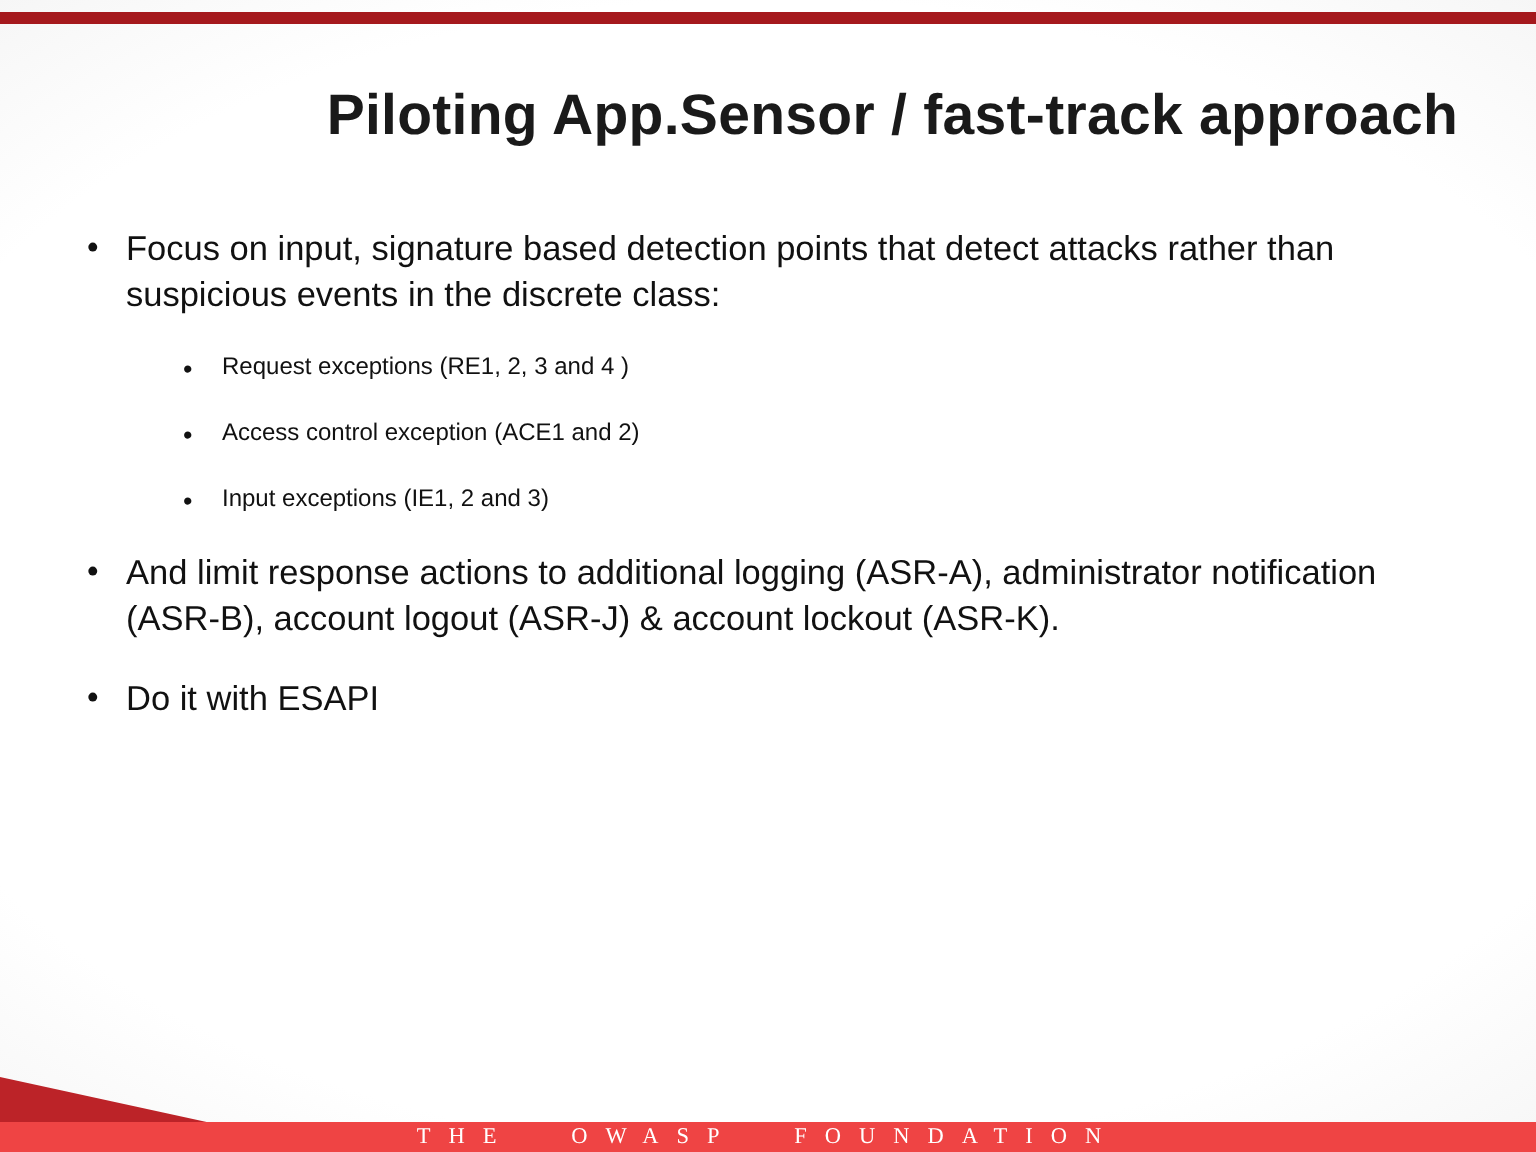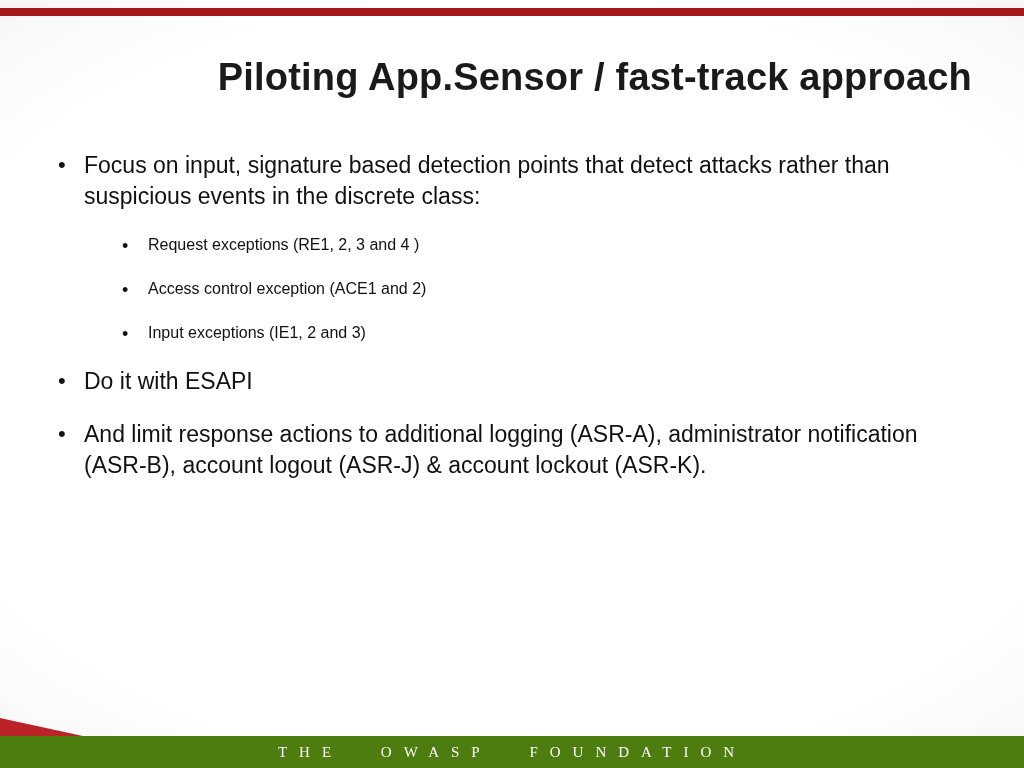--- a/index.html
+++ b/index.html
@@ -41,22 +41,22 @@
     }
     .footer {
       position: absolute; left: 0; right: 0; bottom: 0; height: 50px;
     }
     .footer .wedge {
       position: absolute; left: 0; bottom: 0; width: 0; height: 0;
       border-bottom: 50px solid #bc2328;
       border-right: 230px solid transparent;
     }
     .footer .bar {
-      position: absolute; left: 0; right: 0; bottom: 0; height: 32px;
-      background: #4d7c0f; display: flex; align-items: center; justify-content: center;
+      position: absolute; left: 0; right: 0; bottom: 0; height: 20px;
+      background: #ef4444; display: flex; align-items: center; justify-content: center;
     }
     .footer .bar .brand {
       color: #fff; font-size: 15px; letter-spacing: 10px;
       font-family: Georgia, 'Times New Roman', serif;
     }
     .footer .bar .brand .w1 { letter-spacing: 12px; margin-right: 24px; }
     .footer .bar .brand .w2 { letter-spacing: 12px; margin-right: 24px; }
     .footer .bar .brand .w3 { letter-spacing: 12px; }
   </style>
 </head>
@@ -69,22 +69,22 @@
 <div class="content">
   <ul class="outer">
     <li>
       <span>Focus on input, signature based detection points that detect attacks rather than suspicious events in the discrete class:</span>
       <ul class="inner">
         <li>Request exceptions (RE1, 2, 3 and 4 )</li>
         <li>Access control exception (ACE1 and 2)</li>
         <li>Input exceptions (IE1, 2 and 3)</li>
       </ul>
     </li>
+    <li>And limit response actions to additional logging (ASR-A), administrator notification (ASR-B), account logout (ASR-J) &amp; account lockout (ASR-K).</li>
     <li>Do it with ESAPI</li>
-    <li>And limit response actions to additional logging (ASR-A), administrator notification (ASR-B), account logout (ASR-J) &amp; account lockout (ASR-K).</li>
   </ul>
 </div>
 
 <div class="footer">
   <div class="wedge"></div>
   <div class="bar">
     <div class="brand">
       <span class="w1">THE</span>
       <span class="w2">OWASP</span>
       <span class="w3">FOUNDATION</span>

